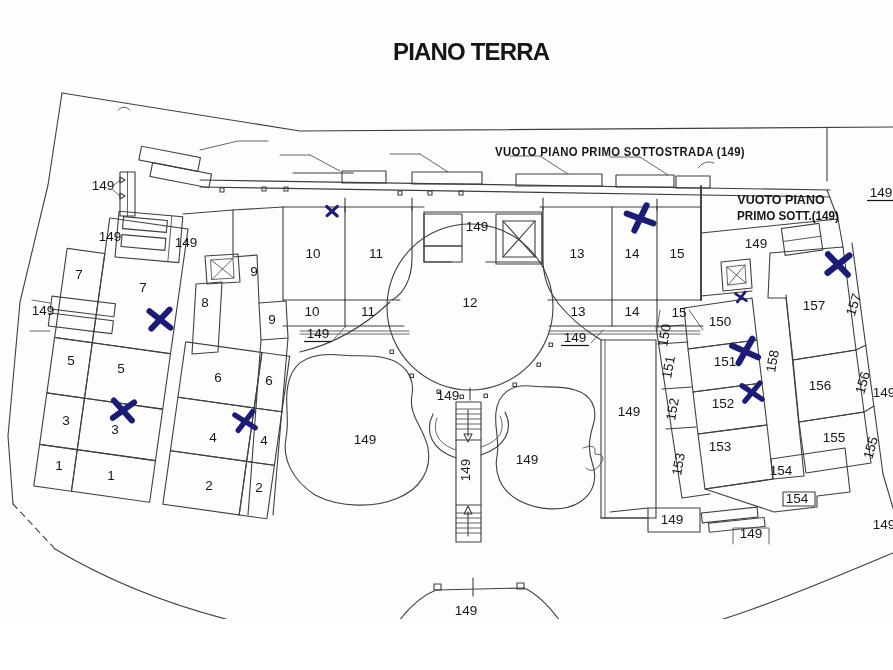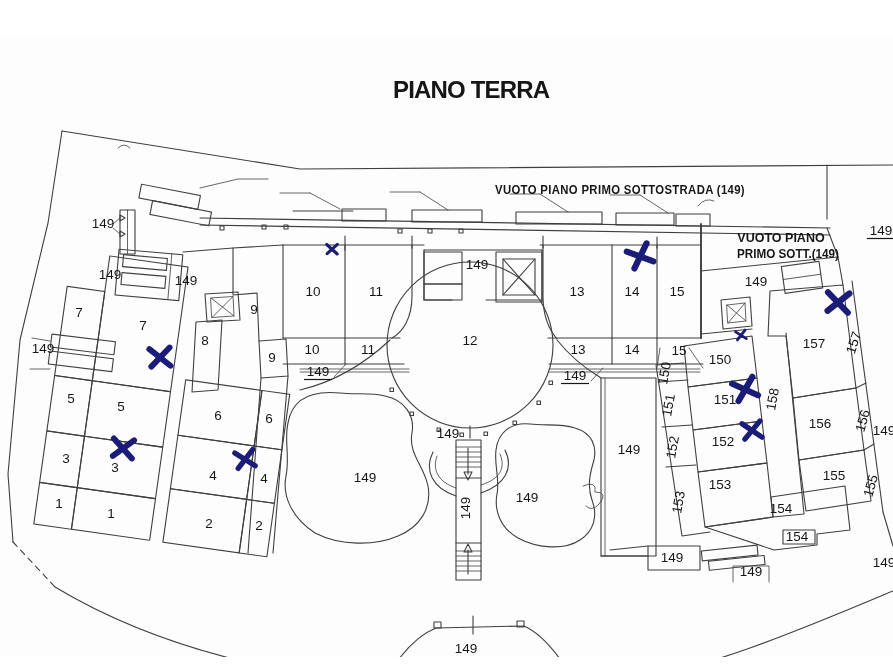--- a/index.html
+++ b/index.html
@@ -1,17 +1,17 @@
 <!DOCTYPE html>
 <html style="--paper: #fdfdfd; --line: #3f3f3f; --text: #161616; --mark: #1b1c78; --muted: #9a9a9a;"><head>
 <meta charset="utf-8">
 <style>
   :root{ --paper:#fdfdfd; --line:#3f3f3f; --text:#161616; --mark:#1b1c78; --muted:#9a9a9a; }
   html,body{margin:0;padding:0;background:#fff;}
-  .page{width:893px;height:619px;background:var(--paper);position:relative;overflow:hidden;margin-top:38px;}
+  .page{width:893px;height:619px;background:var(--paper);position:relative;overflow:hidden;}
   svg{display:block;}
   .ln path,.ln rect,.ln line,.ln circle,.ln polygon,.ln polyline{
     fill:none;stroke:var(--line);stroke-width:1.1;stroke-linejoin:round;stroke-linecap:round;}
   .ln .thick{stroke-width:1.9;}
   .ln .thin{stroke-width:0.8;}
   .lbl{font:13.5px "Liberation Sans", sans-serif; fill:var(--text); text-anchor:middle;}
   .ul{stroke:var(--text);stroke-width:1.2;}
   .title-text{font:bold 24px "Liberation Sans", sans-serif; fill:var(--text); text-anchor:middle; letter-spacing:1px;}
   .anno{font:bold 13px "Liberation Sans", sans-serif; fill:var(--text); text-anchor:middle; letter-spacing:0.4px;}
   .anno2{font:bold 12.5px "Liberation Sans", sans-serif; fill:var(--text); text-anchor:middle;}

